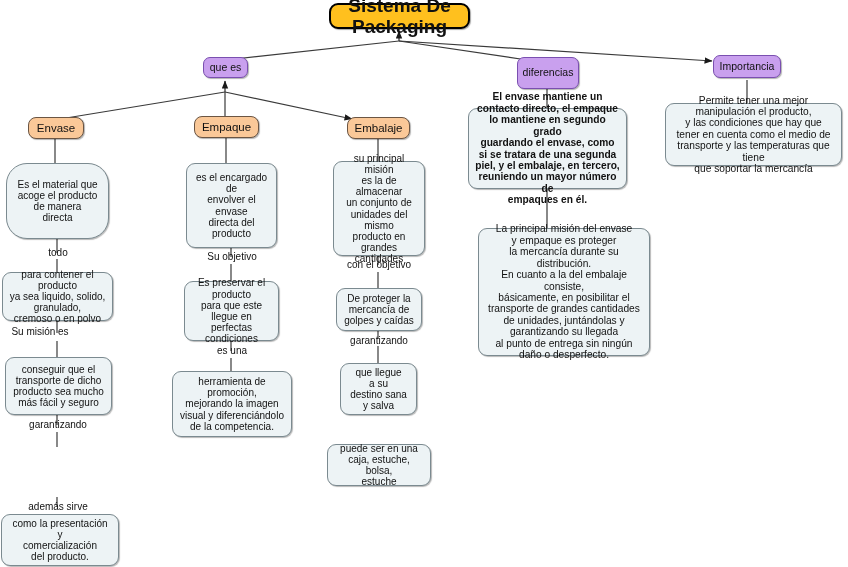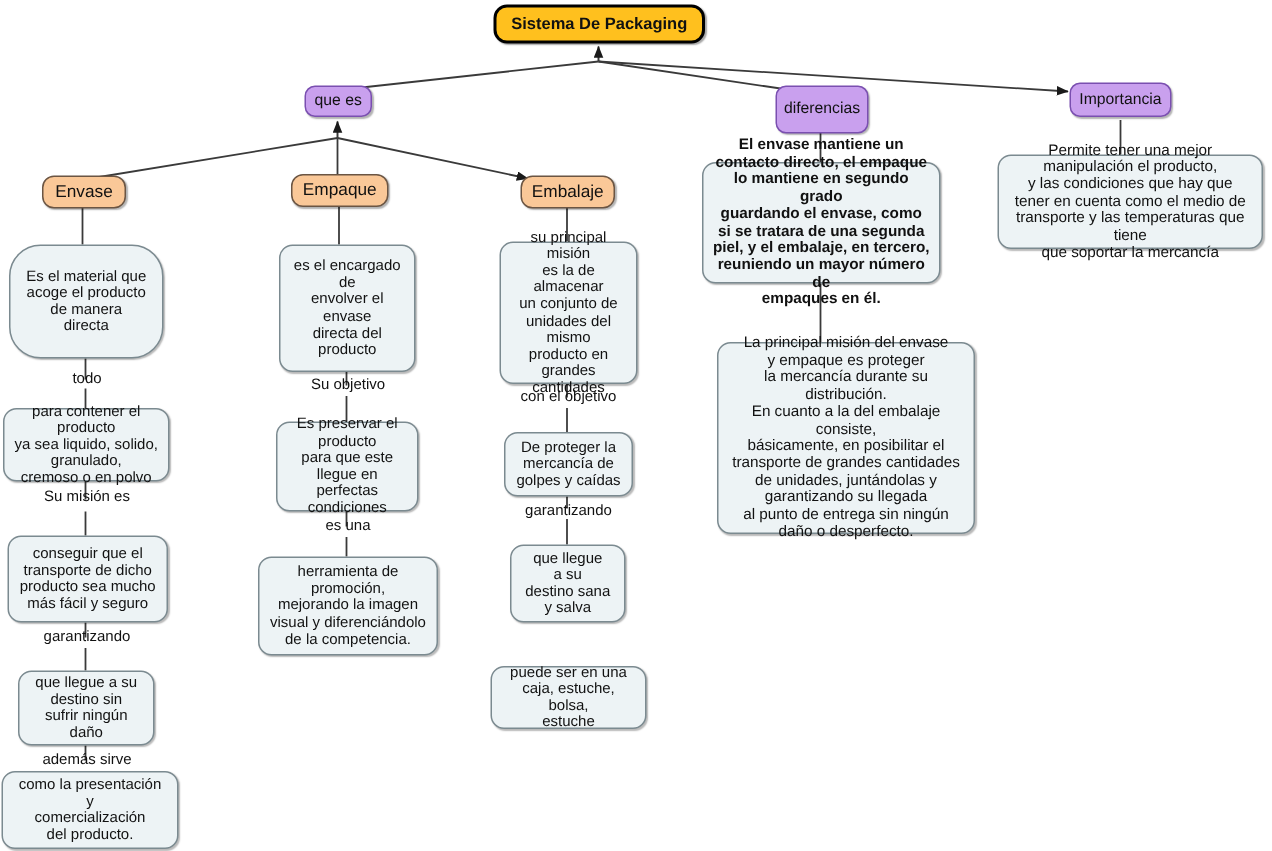--- a/index.html
+++ b/index.html
@@ -7,21 +7,21 @@
        font-family:"Liberation Sans","DejaVu Sans",sans-serif;}
   #canvas{position:absolute;left:0;top:0;width:848px;height:567px;}
   svg.links{position:absolute;left:0;top:0;width:848px;height:567px;pointer-events:none;}
 
   .node{position:absolute;box-sizing:border-box;display:flex;align-items:center;
         justify-content:center;text-align:center;color:#111111;line-height:1.12;
         white-space:pre-line;}
 
   
   .n-root{background:#FFC01E;border:2px solid #000000;border-radius:9px;
-          font-weight:bold;font-size:11px;padding:3px 8px;
+          font-weight:bold;font-size:19px;padding:3px 8px;
           box-shadow:1px 1px 1px rgba(0,0,0,.35);}
 
   
   .n-link{background:#C9A0EE;border:1.6px solid #7A4FB0;border-radius:7px;
           font-size:10.5px;padding:2px 2px;
           box-shadow:1px 1px 1px rgba(0,0,0,.3);}
 
   
   .n-concept{background:#FAC898;border:1.4px solid #6b5543;border-radius:8px;
              font-size:11.5px;padding:2px 7px;
@@ -106,21 +106,21 @@
     <span>Envase</span>
   </div>
   <div class="node n-concept" style="left:194px;top:116px;width:65px;height:22px;">
     <span>Empaque</span>
   </div>
   <div class="node n-concept" style="left:347px;top:117px;width:63px;height:22px;">
     <span>Embalaje</span>
   </div>
 
   <div class="edge-label" style="left:36px;top:247px;width:44px;">todo</div>
-  <div class="edge-label" style="left:22px;top:326px;width:72px;">Su misión es</div>
+  <div class="edge-label" style="left:4px;top:326px;width:72px;">Su misión es</div>
   <div class="edge-label" style="left:19px;top:419px;width:78px;">garantizando</div>
   <div class="edge-label" style="left:20px;top:501px;width:76px;">además sirve</div>
 
   <div class="edge-label" style="left:198px;top:251px;width:68px;">Su objetivo</div>
   <div class="edge-label" style="left:209px;top:345px;width:46px;">es una</div>
 
   <div class="edge-label" style="left:338px;top:259px;width:82px;">con el objetivo</div>
   <div class="edge-label" style="left:340px;top:335px;width:78px;">garantizando</div>
 
   <div class="node n-desc" style="left:6px;top:163px;width:103px;height:76px;border-radius:21px;">Es el material que
@@ -129,24 +129,20 @@
 directa</div>
   <div class="node n-desc" style="left:2px;top:272px;width:111px;height:49px;">para contener el
 producto
 ya sea liquido, solido,
 granulado,
 cremoso o en polvo</div>
   <div class="node n-desc" style="left:5px;top:357px;width:107px;height:58px;text-align:center;">conseguir que el
 transporte de dicho
 producto sea mucho
 más fácil y seguro</div>
-  <div class="node n-desc" style="left:12px;top:447px;width:91px;height:50px;">que llegue a su
-destino sin
-sufrir ningún
-daño</div>
   <div class="node n-desc" style="left:1px;top:514px;width:118px;height:52px;">como la presentación
 y
 comercialización
 del producto.</div>
 
   <div class="node n-desc" style="left:186px;top:163px;width:91px;height:85px;">es el encargado
 de
 envolver el
 envase
 directa del

